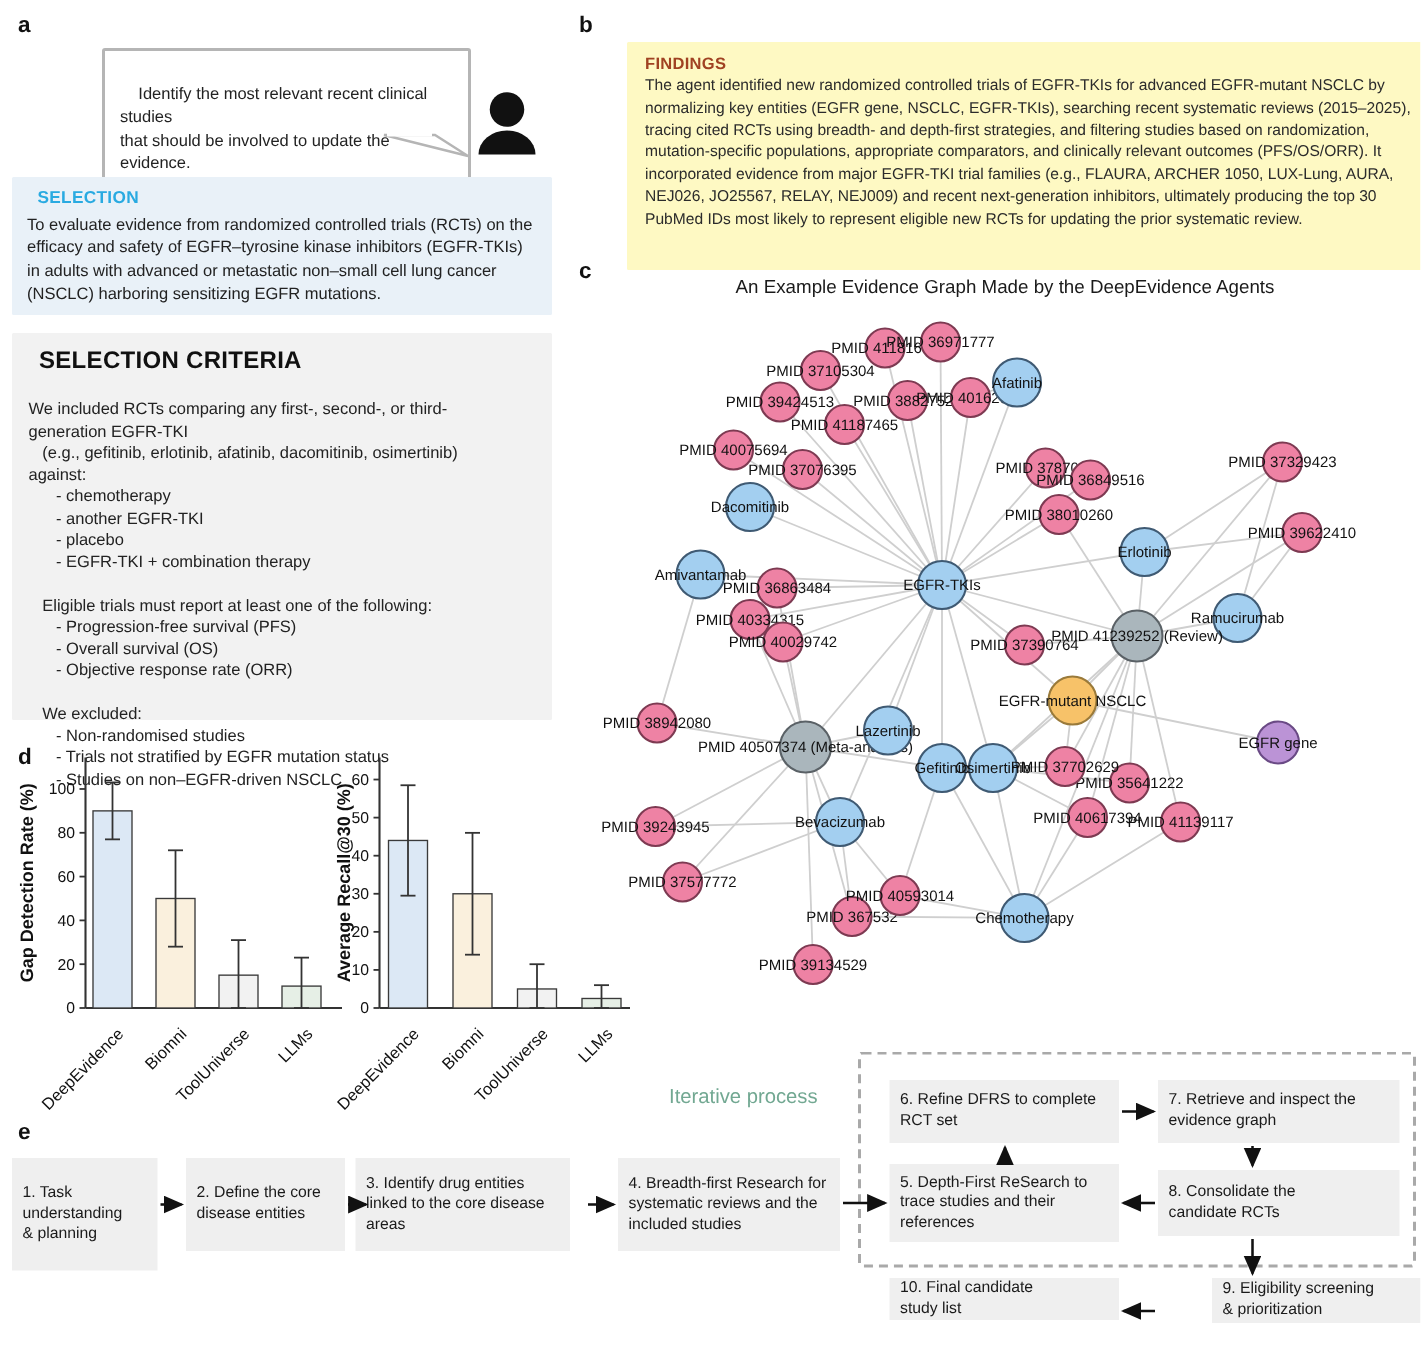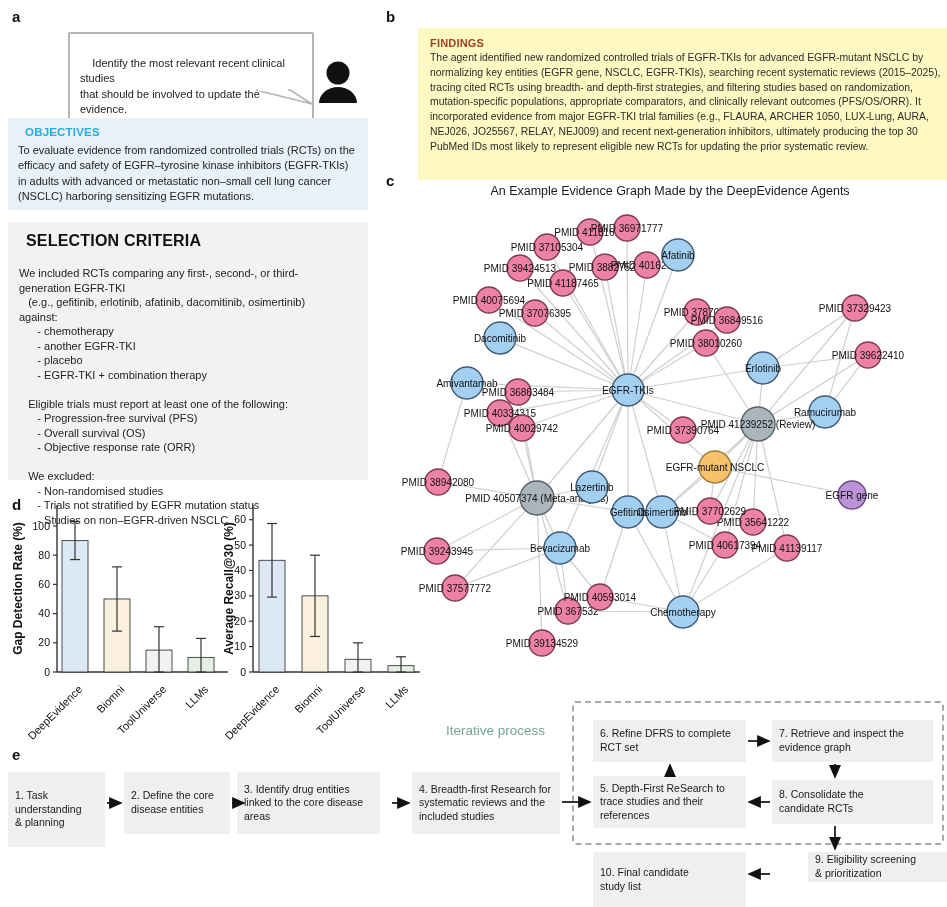--- a/index.html
+++ b/index.html
@@ -35,21 +35,21 @@
 
 
   <div class="abs bubble" style="left:68px;top:32px;width:222px;">
     <span>Identify the most relevant recent clinical studies
 that should be involved to update the evidence.
 Return the top 30 most likely eligible primary RCT
 PubMed IDs.</span>
   </div>
 
   <div class="abs box" style="left:8px;top:118px;width:360px;height:92px;background:#e9f1f8;">
-    <div class="heading-cyan" style="margin:8px 0 5px 17px;">OBJECTIVES</div>
+    <div class="heading-cyan" style="margin:8px 0 5px 17px;">SELECTION</div>
     <div class="body-text" style="margin:0 10px 0 10px;">To evaluate evidence from randomized controlled trials (RCTs) on the efficacy and safety of EGFR–tyrosine kinase inhibitors (EGFR-TKIs) in adults with advanced or metastatic non–small cell lung cancer (NSCLC) harboring sensitizing EGFR mutations.</div>
   </div>
 
   <div class="abs box" style="left:8px;top:222px;width:360px;height:258px;background:#f2f2f2;">
     <div class="heading-black" style="margin:10px 0 7px 18px;">SELECTION CRITERIA</div>
     <div class="body-text pre" style="margin:16px 8px 0 11px;line-height:1.32;">We included RCTs comparing any first-, second-, or third-
 generation EGFR-TKI
    (e.g., gefitinib, erlotinib, afatinib, dacomitinib, osimertinib)
 against:
       - chemotherapy
@@ -420,21 +420,21 @@
 trace studies and their
 references</div>
       <div class="flow-box abs" style="left: 593px; top: 720px; width: 153px; height: 42px;">6. Refine DFRS to complete
 RCT set</div>
       <div class="flow-box abs" style="left: 772px; top: 720px; width: 161px; height: 42px;">7. Retrieve and inspect the
 evidence graph</div>
       <div class="flow-box abs" style="left: 772px; top: 780px; width: 161px; height: 44px;">8. Consolidate the
 candidate RCTs</div>
       <div class="flow-box abs" style="left: 808px; top: 852px; width: 161px; height: 30px;">9. Eligibility screening
 &amp; prioritization</div>
-      <div class="flow-box abs" style="left: 593px; top: 852px; width: 153px; height: 56px;">10. Final candidate
+      <div class="flow-box abs" style="left: 593px; top: 852px; width: 153px; height: 28px;">10. Final candidate
 study list</div>
     </div>
 
   <svg class="abs" style="left:0;top:0;pointer-events:none;z-index:5;" width="947" height="907" viewBox="0 0 947 907">
     <defs>
       <marker id="arrhead" markerWidth="9" markerHeight="8" refX="7" refY="3.5" orient="auto">
         <path d="M0,0 L8,3.5 L0,7 Z" fill="#111"></path>
       </marker>
     </defs>
     <g>

